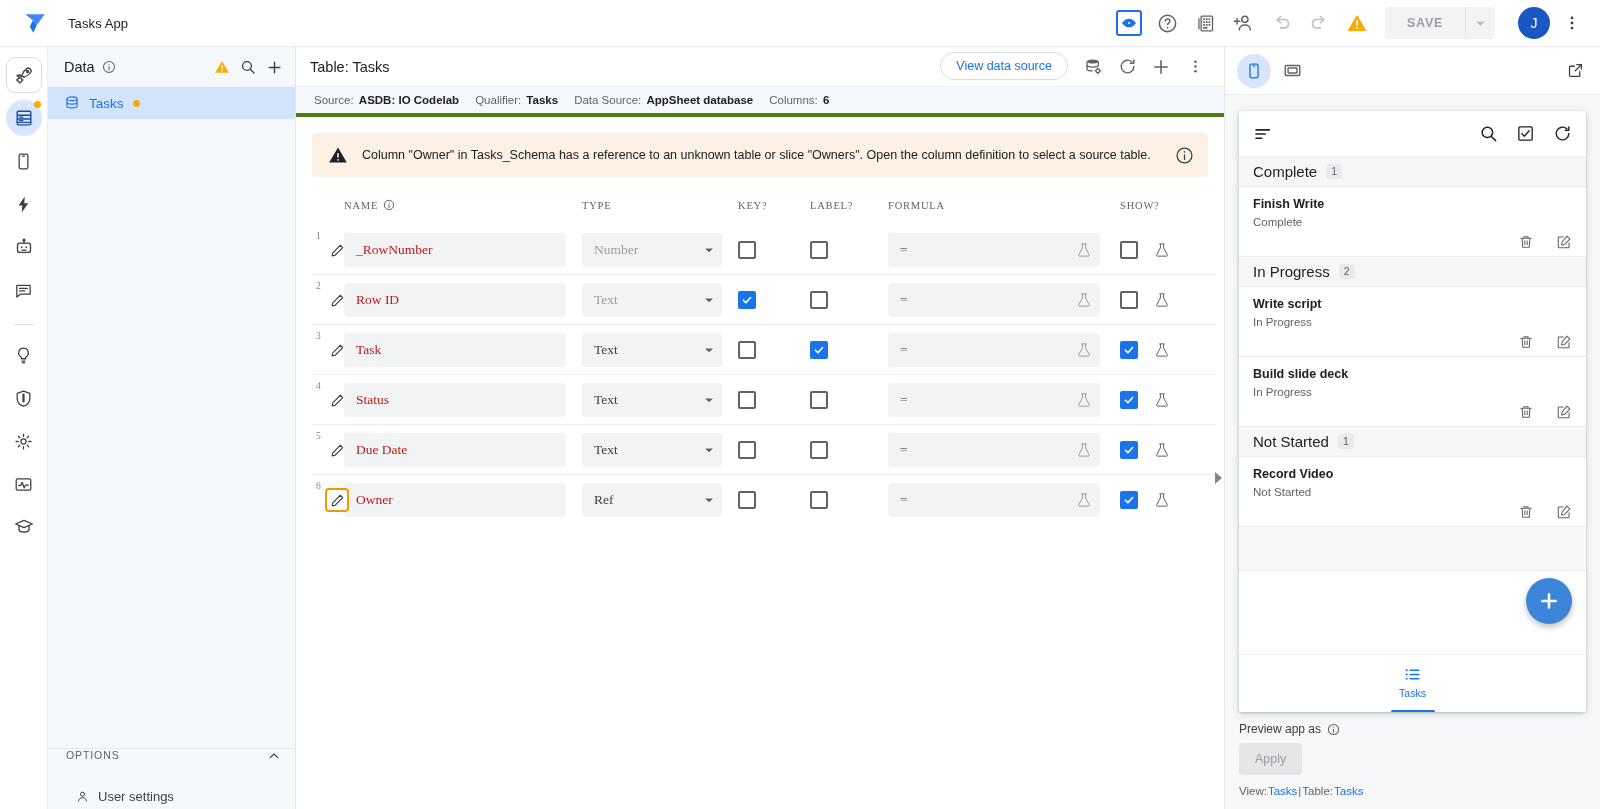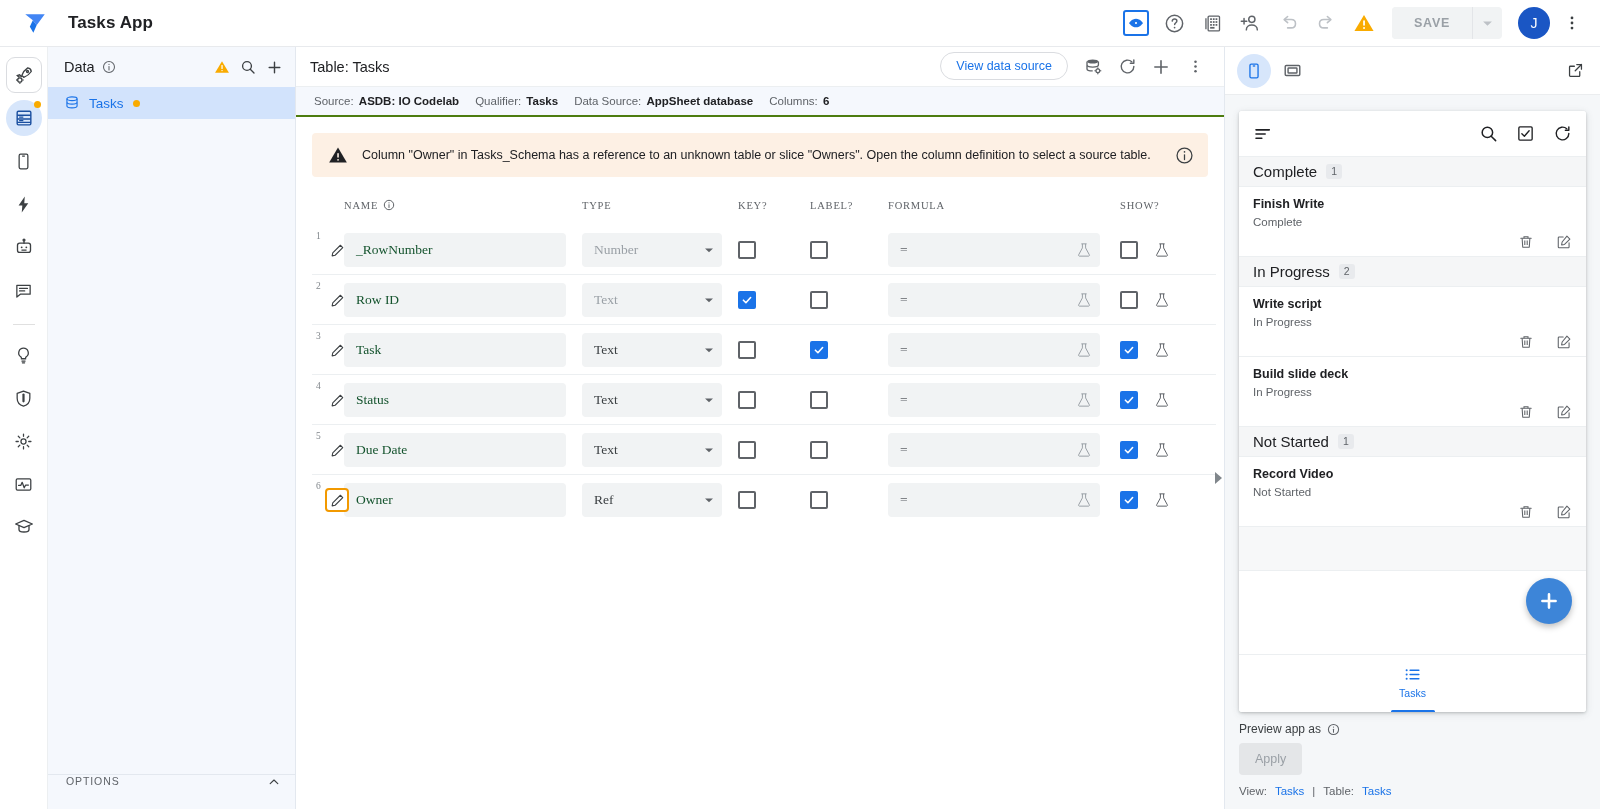--- a/index.html
+++ b/index.html
@@ -16,31 +16,31 @@
   
   .topbar {
     height: 47px; min-height: 47px;
     background: #fff;
     display: flex; align-items: center;
     border-bottom: 1px solid #e8eaed;
     position: relative; z-index: 30;
   }
   .tb-left { display: flex; align-items: center; padding-left: 18px; gap: 16px; }
   .logo { width: 34px; height: 34px; display: flex; align-items: center; justify-content: center; }
-  .app-title { font-size: 17px; font-weight: 700; color: #202124; letter-spacing: .1px; }
+  .app-title { font-size: 13px; font-weight: 400; color: #202124; letter-spacing: .1px; }
   .tb-right { margin-left: auto; display: flex; align-items: center; gap: 6px; padding-right: 12px; }
   .tb-icon {
     width: 32px; height: 32px; border-radius: 4px;
     display: flex; align-items: center; justify-content: center;
     cursor: pointer; color: #5f6368;
   }
   .tb-icon.boxed { border: 2px solid #1a73e8; border-radius: 3px; color: #1a73e8; width: 26px; height: 26px; }
   .save-wrap {
     display: flex; align-items: center; height: 32px;
-    background: #f1f3f4; border-radius: 4px; margin: 0 8px 0 6px; overflow: hidden;
+    background: #f1f3f4; border-radius: 4px; margin: 0 15px 0 6px; overflow: hidden;
   }
   .save-btn {
     font-size: 12.5px; font-weight: 600; letter-spacing: .7px;
     color: #9aa0a6; padding: 0 22px; height: 32px; display: flex; align-items: center;
     cursor: default; background: #f1f3f4;
   }
   .save-arrow {
     width: 30px; height: 32px; display: flex; align-items: center; justify-content: center;
     border-left: 1px solid #e3e5e8; color: #9aa0a6; cursor: default;
   }
@@ -122,21 +122,21 @@
     font-size: 12.5px; color: #1a73e8; font-weight: 500; cursor: pointer;
     background: #fff; margin-right: 6px;
   }
   .mh-ic {
     width: 30px; height: 30px; display: flex; align-items: center; justify-content: center;
     color: #5f6368; cursor: pointer; border-radius: 50%;
   }
   .meta-bar {
     height: 30px; min-height: 30px; display: flex; align-items: center;
     padding: 0 18px; gap: 16px; background: #f5f8fd;
-    border-bottom: 2px solid #4d7c0f;
+    border-bottom: 4px solid #4d7c0f;
   }
   .meta { font-size: 11.5px; color: #5f6368; white-space: nowrap; }
   .meta b { color: #202124; font-weight: 600; margin-left: 2px; }
 
   .main-scroll { flex: 1; overflow: hidden; padding: 16px 16px 0 16px; }
 
   .warn-banner {
     background: #fdf0e4; border-radius: 4px;
     min-height: 44px; display: flex; align-items: center;
     padding: 10px 14px 10px 16px; gap: 14px; margin-bottom: 22px;
@@ -171,21 +171,21 @@
     position: absolute; left: 13px; top: 13px;
     width: 24px; height: 24px; border-radius: 4px;
     display: flex; align-items: center; justify-content: center;
     color: #3c4043; cursor: pointer;
   }
   .pencil-box.highlight { border: 2px solid #f29900; background: #fff; }
 
   .field {
     height: 34px; background: #f1f3f4; border-radius: 4px;
     display: flex; align-items: center; padding: 0 12px;
-    font-size: 13.5px; color: #14532d; cursor: text;
+    font-size: 13.5px; color: #b91c1c; cursor: text;
   }
   .field.name { width: 222px; }
   .select {
     height: 34px; width: 140px; background: #f1f3f4; border-radius: 4px;
     display: flex; align-items: center; padding: 0 8px 0 12px;
     font-size: 13.5px; color: #3c4043; cursor: pointer;
   }
   .select.muted { color: #9aa0a6; }
   .select .caret { margin-left: auto; color: #5f6368; display: flex; }
   .formula {
@@ -287,21 +287,21 @@
   .pv-input {
     flex: 1; height: 32px; background: #fff; border: 1px solid #e3e5e8; border-radius: 4px;
     display: flex; align-items: center; gap: 8px; padding: 0 10px;
     font-size: 12.5px; color: #202124; cursor: text;
   }
   .pv-apply {
     height: 32px; padding: 0 16px; background: #e4e6e8; border-radius: 4px;
     display: flex; align-items: center; font-size: 12.5px; color: #9aa0a6;
     cursor: default;
   }
-  .pv-links { margin-top: 10px; font-size: 11.5px; color: #5f6368; display: flex; gap: 8px; }
+  .pv-links { margin-top: 10px; font-size: 11.5px; color: #5f6368; display: flex; gap: 1px; }
   .pv-links a { color: #1a73e8; text-decoration: none; cursor: pointer; font-weight: 500; }
 
   .collapse-tri {
     position: absolute; left: -10px; top: 425px;
     width: 0; height: 0; cursor: pointer; z-index: 5;
     border-top: 6px solid transparent; border-bottom: 6px solid transparent;
     border-left: 7px solid #80868b;
   }
 </style>
 </head>
@@ -528,20 +528,29 @@
       </div>
 
       <div class="sb-footer">
         <div class="sb-options">
           <span class="sb-options-label">OPTIONS</span>
           <span class="sb-options-chev">
             <svg width="14" height="14" viewBox="0 0 24 24" fill="none" stroke="#3c4043" stroke-width="2">
               <path d="M5.5 14.8 12 8.6l6.5 6.2" stroke-linecap="round" stroke-linejoin="round"></path>
             </svg>
           </span>
+        </div>
+        <div class="sb-sub">
+          <span style="display:flex">
+            <svg width="13" height="13" viewBox="0 0 24 24" fill="none" stroke="#3c4043" stroke-width="1.8">
+              <circle cx="12" cy="7.6" r="3.7"></circle>
+                <path d="M4.8 20.4c0-3.9 3.2-6.4 7.2-6.4s7.2 2.5 7.2 6.4" stroke-linecap="round"></path>
+            </svg>
+          </span>
+          <span>User settings</span>
         </div>
       </div>
     </div>
 
     <div class="main">
       <div class="main-head">
         <div class="main-title">Table: Tasks</div>
         <div class="main-head-right">
           <div class="view-src-btn">View data source</div>
           <div class="mh-ic">

